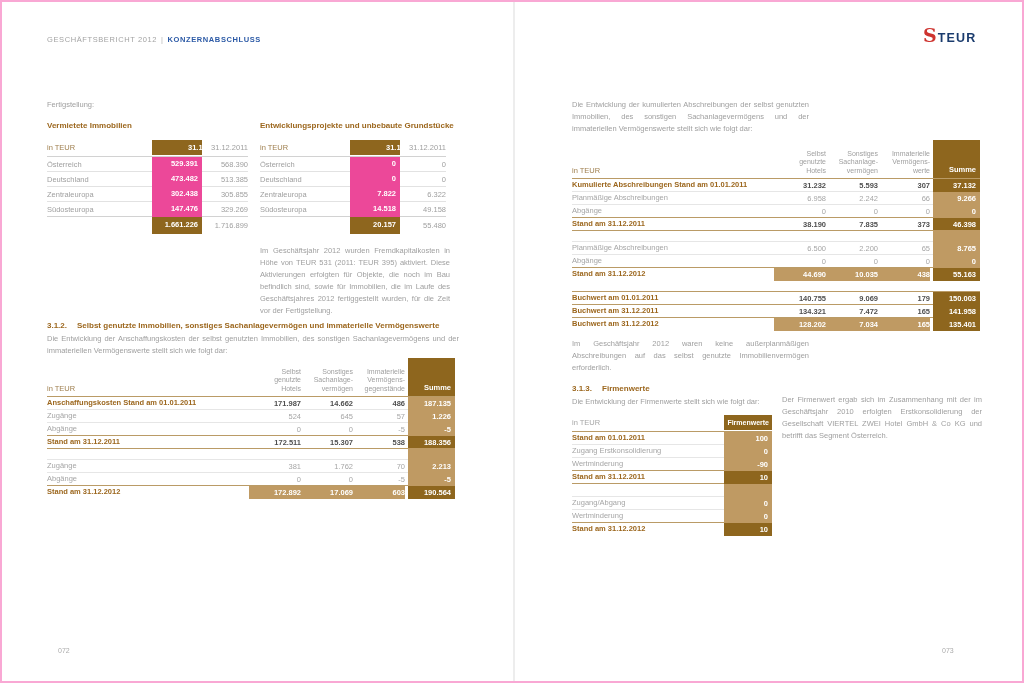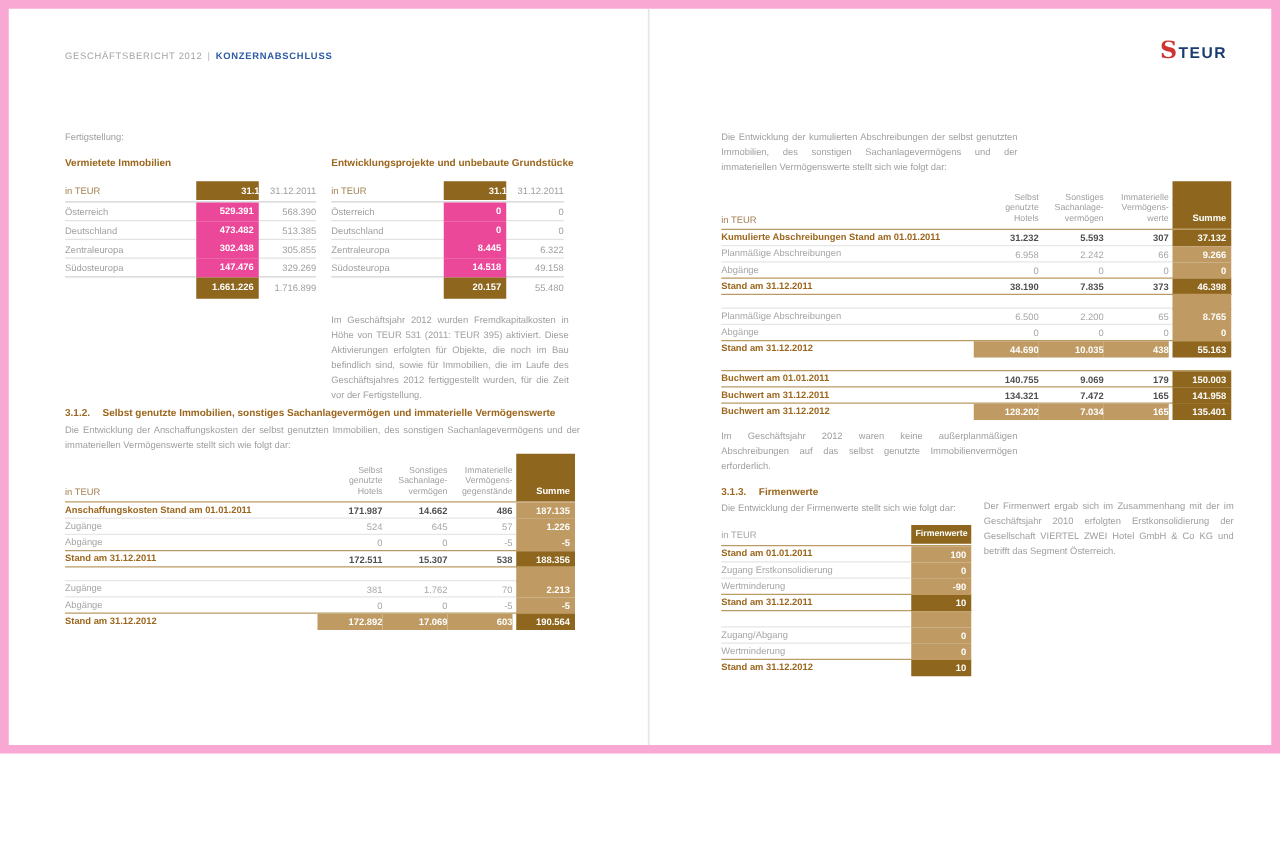--- a/index.html
+++ b/index.html
@@ -1,20 +1,20 @@
 <!DOCTYPE html>
 <html><head>
 <meta charset="utf-8">
 <style>
   * { box-sizing: border-box; margin: 0; padding: 0; }
   html,body { background:#ffffff; }
   .spread {
-    position: relative; width: 1024px; height: 603px; background: #fff;
+    position: relative; width: 1024px; height: 683px; background: #fff;
     font-family: "Liberation Sans", "DejaVu Sans", sans-serif;
-    color: #9c9c9c; overflow: hidden; border: 7px solid #f9a8d4;
+    color: #9c9c9c; overflow: hidden; border: 2px solid #f9a8d4;
   }
   .abs { position: absolute; }
   .divider { position:absolute; left:511px; top:0; width:2px; height:683px;
     background: linear-gradient(to right, #f6f6f6, #e4e4e4, #f6f6f6); }
 
   
   .breadcrumb { font-size:7.5px; letter-spacing:0.6px; color:#a3a3a3; white-space:nowrap; }
   .breadcrumb .sep { margin:0 4px; color:#b5b5b5; }
   .breadcrumb .sec { color:#2c5aa6; font-weight:bold; }
   .pagenum { font-size:7px; color:#ababab; }
@@ -135,21 +135,21 @@
       <div class="st-v12">0</div>
       <div class="st-v11">0</div>
     </div>
     <div class="st-row">
       <div class="st-lbl">Deutschland</div>
       <div class="st-v12">0</div>
       <div class="st-v11">0</div>
     </div>
     <div class="st-row">
       <div class="st-lbl">Zentraleuropa</div>
-      <div class="st-v12">8.445</div>
+      <div class="st-v12">7.822</div>
       <div class="st-v11">6.322</div>
     </div>
     <div class="st-row">
       <div class="st-lbl">Südosteuropa</div>
       <div class="st-v12">14.518</div>
       <div class="st-v11">49.158</div>
     </div>
     <div class="st-row st-total">
       <div class="st-lbl"></div>
       <div class="st-v12">20.157</div>

